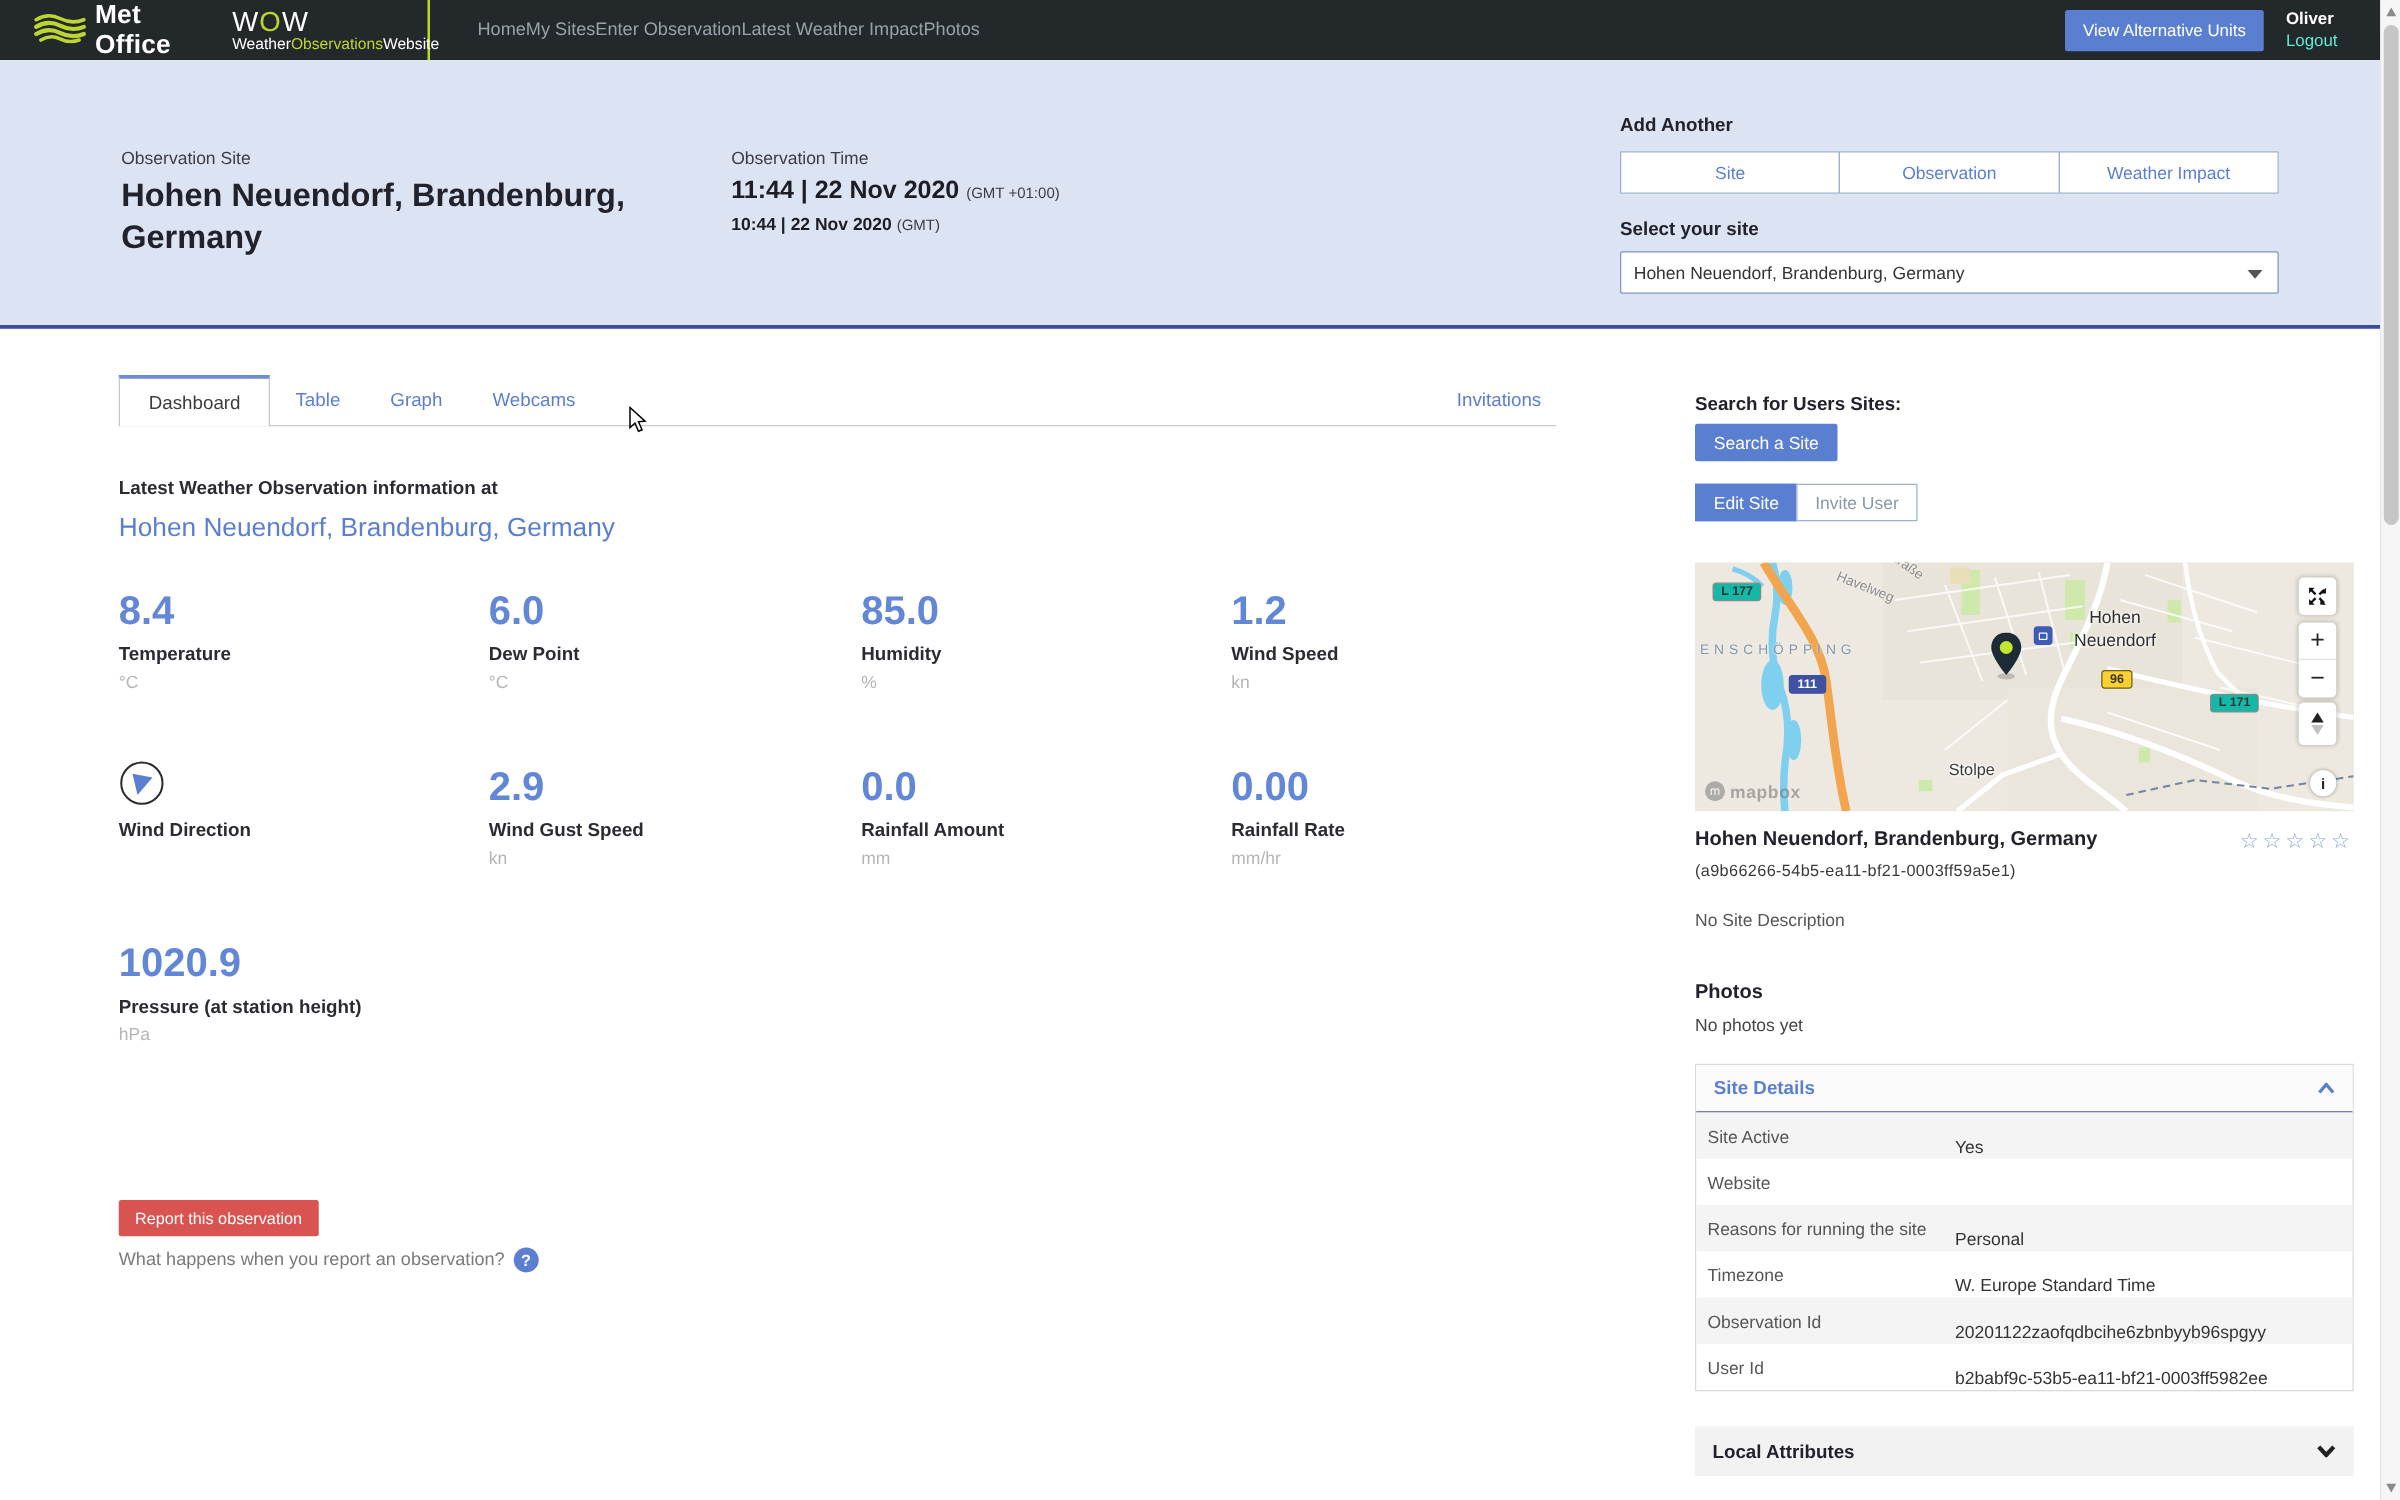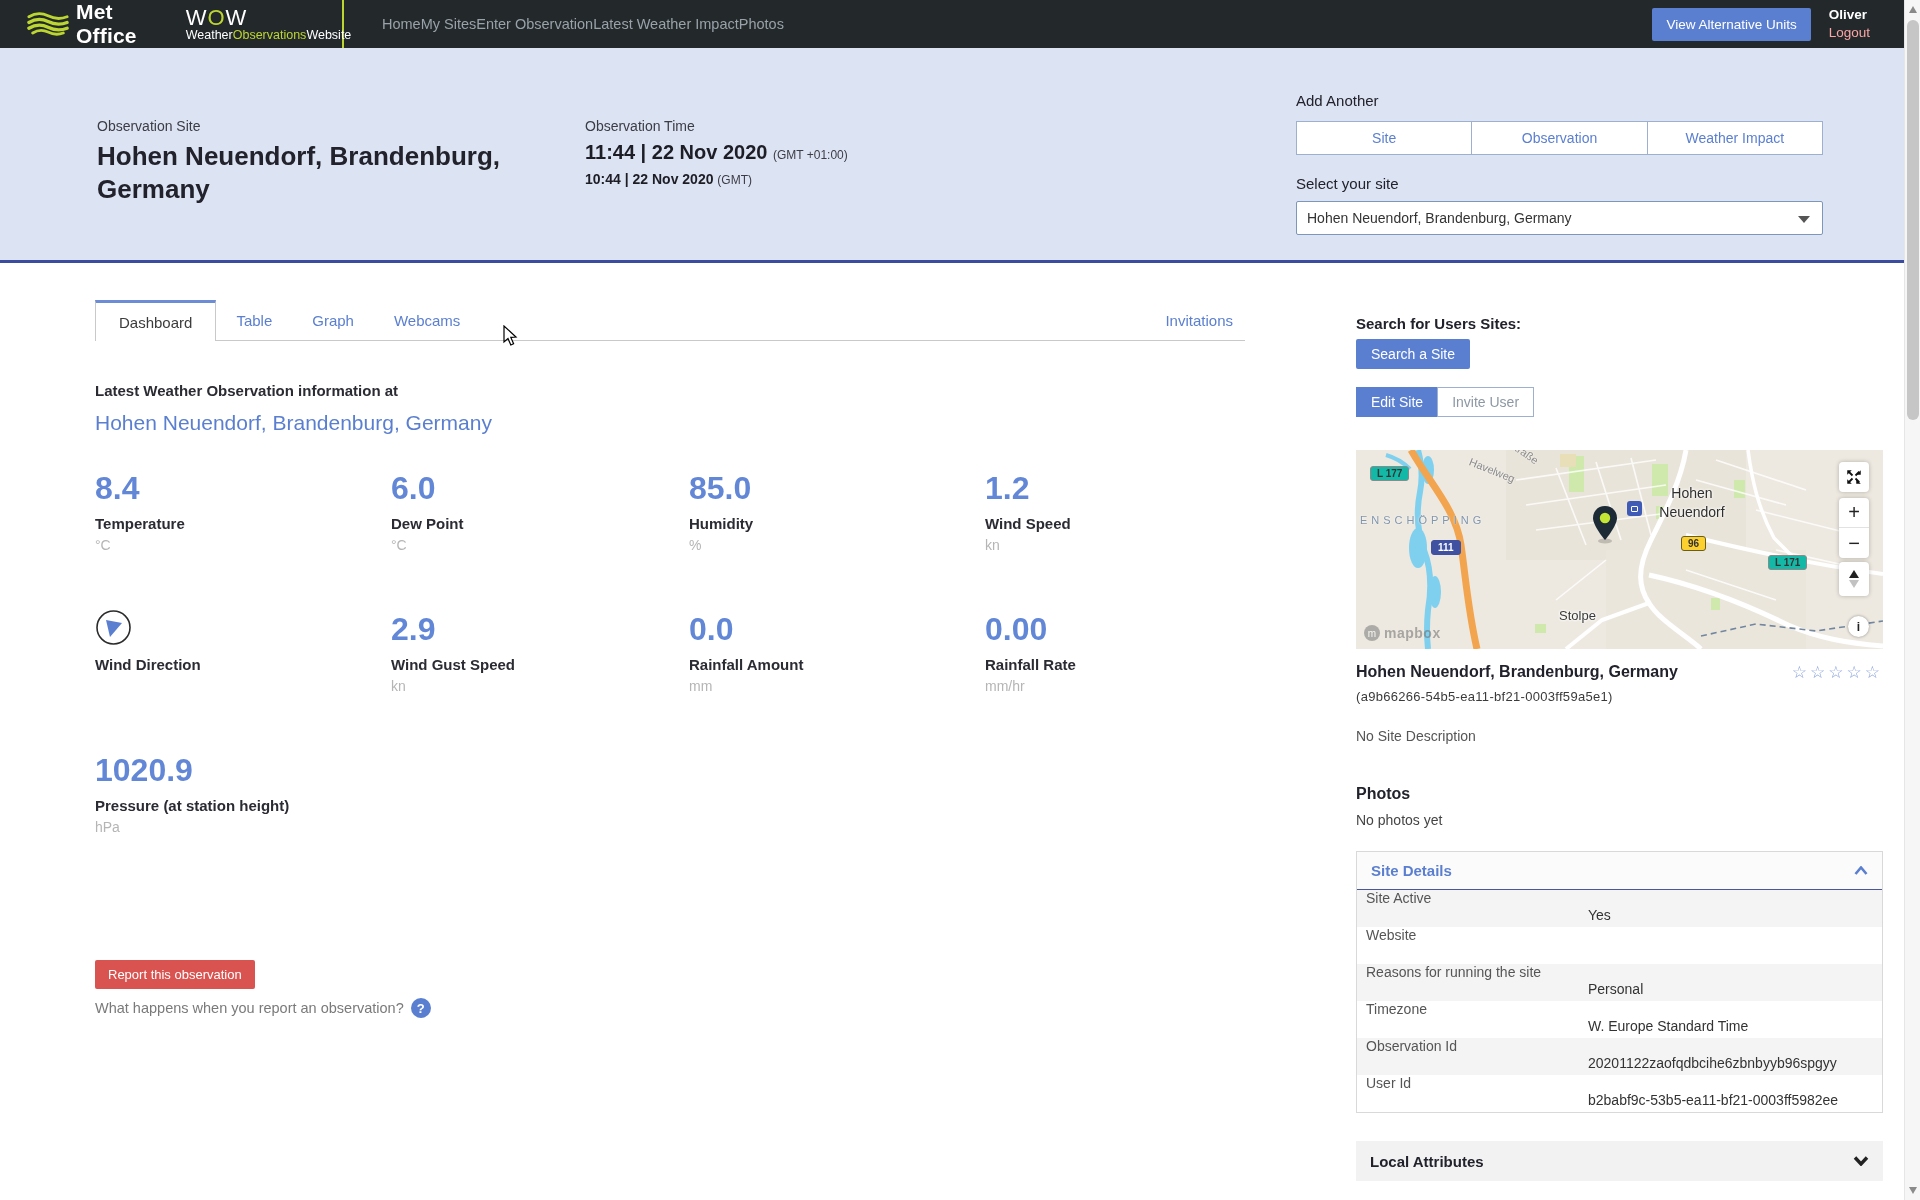--- a/index.html
+++ b/index.html
@@ -17,33 +17,33 @@
   .wow-top { font-size:22px; letter-spacing:1px; color:#fff; }
   .wow-top .o { color:#bcd531; }
   .wow-sub { font-size:12.5px; color:#fff; }
   .wow-sub .obs { color:#bcd531; }
   .nav-items { display:flex; margin-left:38px; }
   .nav-item { color:#98a2a8; font-size:14.5px; cursor:pointer; }
   .nav-right { margin-left:auto; display:flex; align-items:center; gap:18px; padding-right:50px; }
   .alt-units-btn { background:#5b7fd0; color:#fff; font-size:13.5px; border:none; padding:9px 14px; border-radius:2px; cursor:pointer; font-family:inherit; }
   .user-block { text-align:left; line-height:1.3; }
   .user-name { color:#fff; font-size:13.5px; font-weight:bold; }
-  .logout { color:#fca5a5; font-size:13.5px; cursor:pointer; }
+  .logout { color:#5eead4; font-size:13.5px; cursor:pointer; }
   
   .header-band { position:absolute; top:48px; left:0; width:1920px; height:215px; background:#dce3f2; border-bottom:3px solid #3b4b9d; }
   .obs-site { position:absolute; left:97px; top:70px; width:460px; }
   .small-label { font-size:14px; color:#3c3c46; }
   .obs-site-name { margin-top:6px; font-size:26px; font-weight:bold; color:#22222c; line-height:1.25; }
   .obs-time { position:absolute; left:585px; top:70px; width:400px; }
   .time-main { margin-top:7px; font-size:20px; font-weight:bold; color:#1d1d26; }
   .time-main .tz { font-size:12px; font-weight:normal; color:#3c3c46; }
   .time-gmt { margin-top:7px; font-size:14px; font-weight:bold; color:#1d1d26; }
   .time-gmt .tz { font-size:12px; font-weight:normal; color:#3c3c46; }
   .add-block { position:absolute; left:1296px; top:44px; width:527px; }
-  .bold-label { font-size:15px; font-weight:normal; color:#22222c; }
+  .bold-label { font-size:15px; font-weight:bold; color:#22222c; }
   .add-btn-group { display:flex; margin-top:12px; }
   .add-btn { flex:1; height:34px; background:#fff; border:1px solid #9db0d0; color:#5b7fd0; font-size:14px; display:flex; align-items:center; justify-content:center; cursor:pointer; }
   .add-btn + .add-btn { margin-left:-1px; }
   .select-label { margin-top:20px; }
   .site-select { margin-top:9px; height:34px; background:#fff; border:1px solid #7d96bc; border-radius:2px; display:flex; align-items:center; padding:0 14px 0 10px; font-size:14px; color:#333; cursor:pointer; position:relative; }
   .select-caret { position:absolute; right:12px; top:14px; width:0; height:0; border-left:6px solid transparent; border-right:6px solid transparent; border-top:7px solid #555; }
   
   .left-col { position:absolute; top:262px; left:95px; width:1150px; }
   .tab-row { margin-top:38px; height:41px; display:flex; align-items:flex-end; border-bottom:1px solid #c9c9c9; }
   .tab-active { height:41px; margin-bottom:-1px; background:#fff; border-top:3px solid #6c8cd5; border-left:1px solid #c9c9c9; border-right:1px solid #c9c9c9; display:flex; align-items:center; padding:0 23px; font-size:15px; color:#3c3c3c; cursor:default; }
@@ -96,21 +96,21 @@
   .site-head-row { margin-top:13px; display:flex; justify-content:space-between; }
   .site-head-name { width:340px; font-size:16px; font-weight:bold; color:#22222c; line-height:1.3; }
   .stars { font-size:17px; color:#8ba2dc; letter-spacing:3px; cursor:pointer; white-space:nowrap; }
   .site-id { margin-top:6px; font-size:13px; color:#3a3a3a; letter-spacing:.3px; }
   .site-desc { margin-top:24px; font-size:14px; color:#555; }
   .photos-title { margin-top:41px; font-size:16px; font-weight:bold; color:#22222c; }
   .photos-empty { margin-top:9px; font-size:14px; color:#444; }
   .details-panel { margin-top:23px; border:1px solid #d9d9d9; }
   .details-header { height:38px; background:#fbfbfb; border-bottom:1px solid #4a5899; display:flex; align-items:center; justify-content:space-between; padding:0 14px; cursor:pointer; }
   .details-title { font-size:15px; font-weight:bold; color:#5b7fd0; }
-  .details-row { height:37px; display:flex; font-size:14px;gap:24px; }
+  .details-row { height:37px; display:flex; align-items:center; font-size:14px; }
   .details-row:nth-child(odd) { background:#f4f4f4; }
   .details-row .dl { width:207px; padding-left:9px; color:#555; flex:0 0 auto; }
   .details-row .dv { color:#333;margin-top:17px; }
   .local-attrs { margin-top:28px; height:40px; background:#f2f2f2; display:flex; align-items:center; justify-content:space-between; padding:0 14px; cursor:pointer; }
   .local-attrs .la-title { font-size:15px; font-weight:bold; color:#22222c; }
   
   .scrollbar { position:absolute; right:0; top:0; width:16px; height:1200px; background:#f6f6f6; border-left:1px solid #e6e6e6; }
   .sb-arrow { position:absolute; left:4px; width:0; height:0; border-left:4px solid transparent; border-right:4px solid transparent; }
   .sb-up { top:6px; border-bottom:7px solid #8a8a8a; }
   .sb-down { bottom:6px; border-top:7px solid #8a8a8a; }

